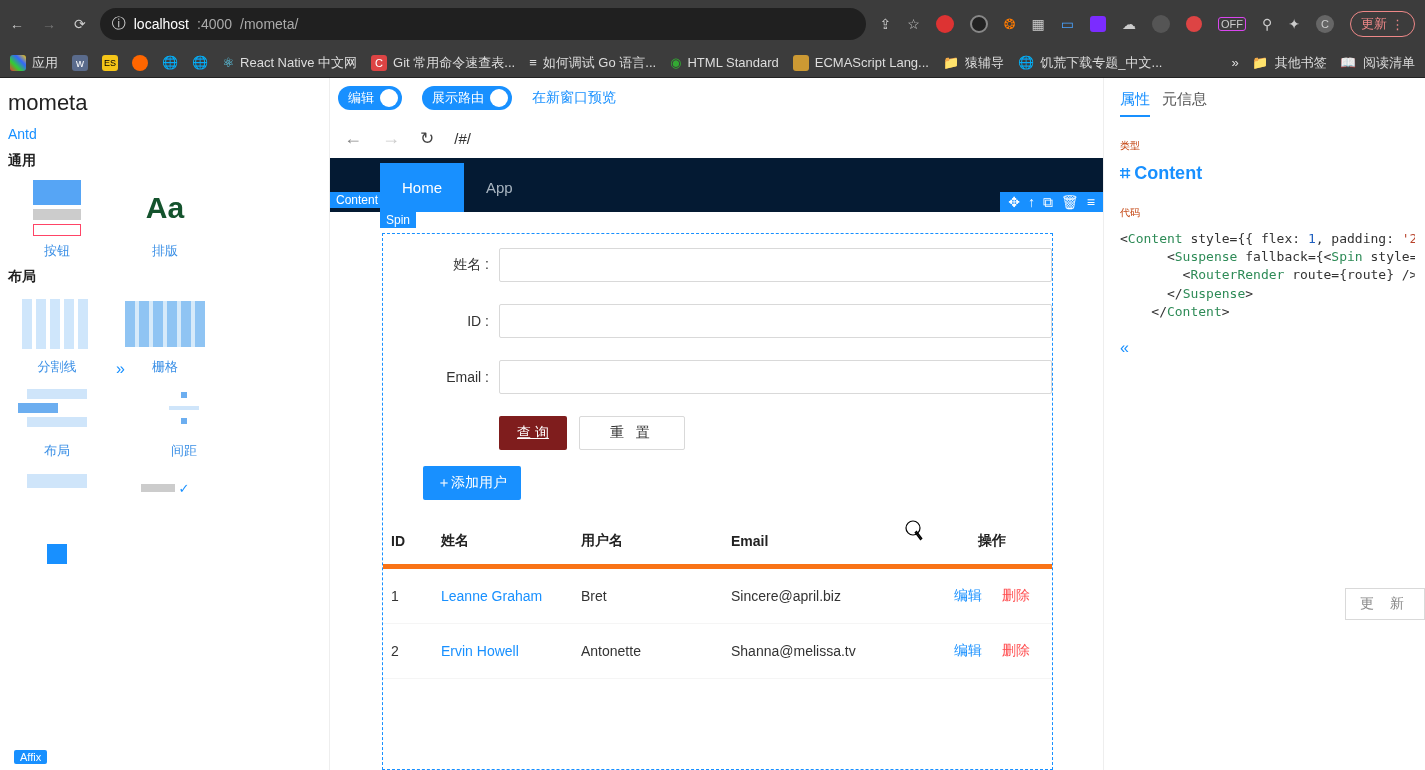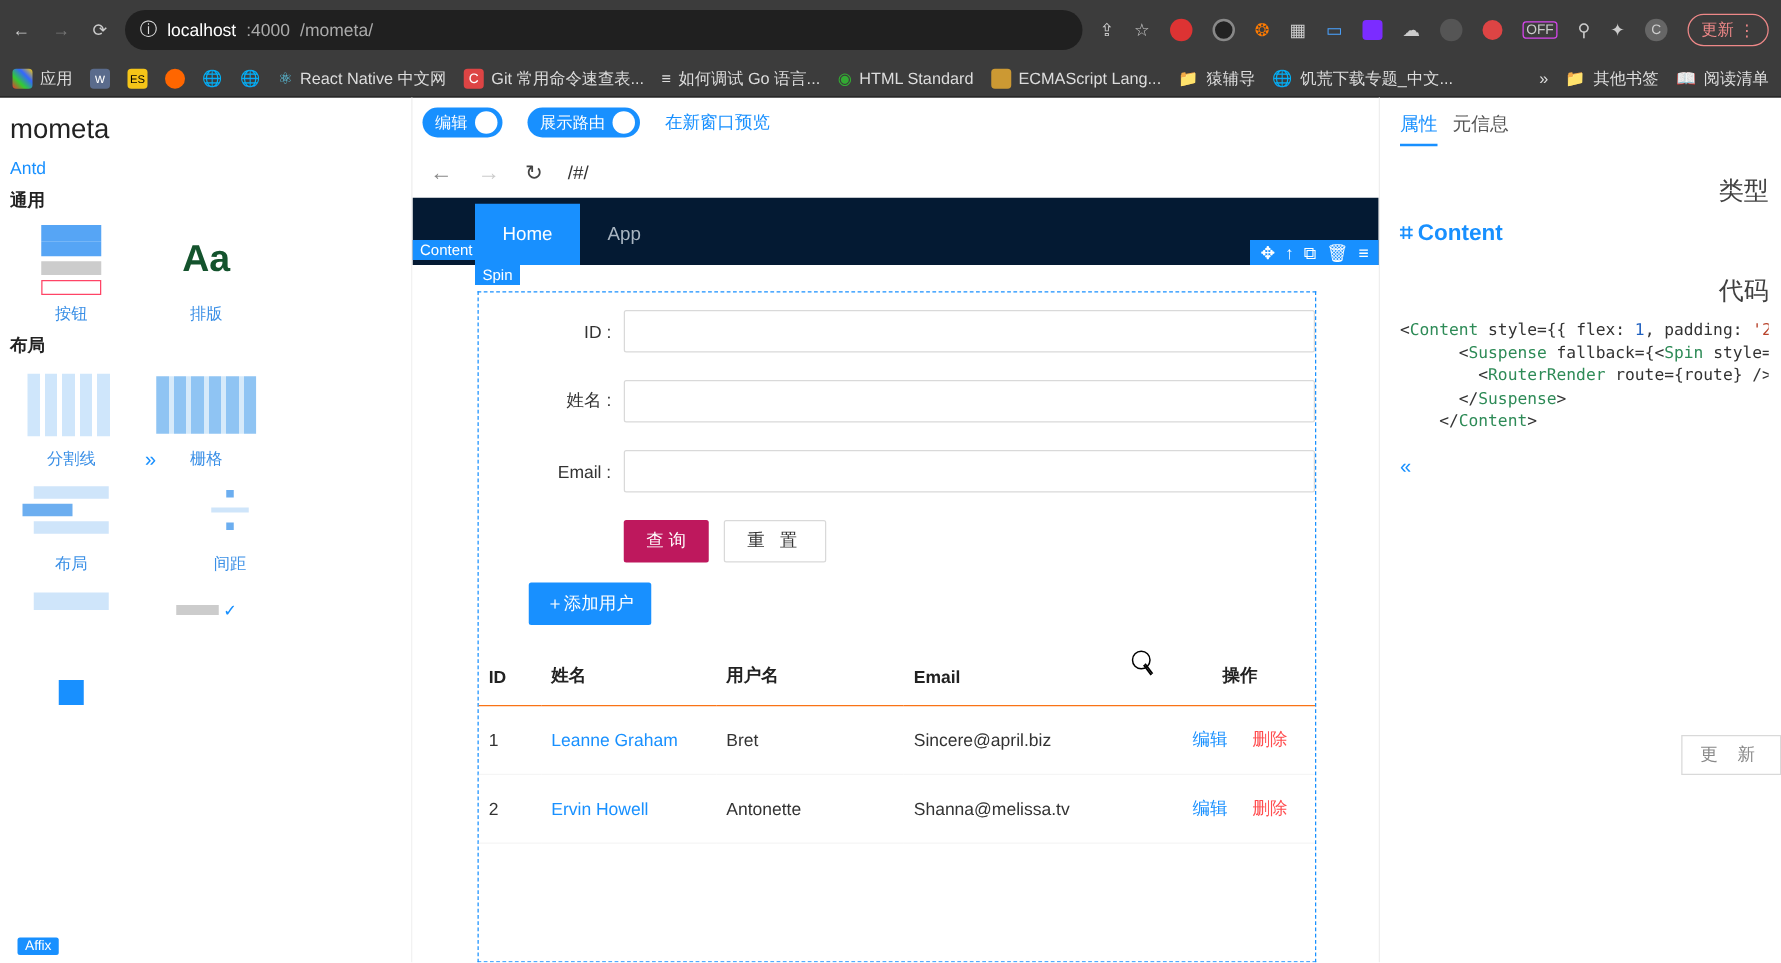--- a/index.html
+++ b/index.html
@@ -70,39 +70,39 @@
 
   .action-strip { position:absolute; right:0; top:34px; height:20px; background:#1890ff; display:flex; align-items:center; gap:8px; padding:0 8px; z-index:3; }
   .action-strip span { color:#fff; font-size:14px; line-height:1; }
 
   .dashed-area { position:absolute; left:52px; right:50px; top:75px; bottom:0; border:1px dashed #1890ff; }
   .form { padding:14px 0 0 0; }
   .form-row { display:flex; align-items:center; margin-bottom:22px; }
   .form-row label { width:116px; text-align:right; padding-right:10px; color:#333; }
   .form-row input { flex:1; height:34px; border:1px solid #d9d9d9; border-radius:2px; padding:0 10px; font-size:14px; }
   .form-btns { padding-left:116px; display:flex; gap:12px; }
-  .btn-primary { background:#be185d; color:#fff; border:none; height:34px; padding:0 18px; border-radius:2px; font-size:14px; cursor:pointer; }
-  .btn-default { background:#fff; color:#333; border:1px solid #d9d9d9; height:34px; padding:0 18px; border-radius:2px; font-size:14px; cursor:pointer; letter-spacing:4px; }
+  .btn-primary { background:#7f1d1d; color:#fff; border:none; height:34px; padding:0 18px; border-radius:2px; font-size:14px; cursor:pointer;text-decoration:underline; }
+  .btn-default { background:#fff; color:#333; border:1px solid #d9d9d9; height:34px; padding:0 30px; border-radius:2px; font-size:14px; cursor:pointer; letter-spacing:4px; }
 
   .add-user { margin:16px 0 0 0;padding-left:40px; }
   .add-user button { background:#1890ff; color:#fff; border:none; height:34px; padding:0 14px; border-radius:2px; font-size:14px; cursor:pointer; }
 
   table { width:100%; border-collapse:collapse; margin-top:18px; }
-  th { text-align:left; padding:14px 8px; color:#222; font-weight:600; border-bottom:1px solid #f97316; font-size:14px; }
+  th { text-align:left; padding:14px 8px; color:#222; font-weight:600; border-bottom:5px solid #f97316; font-size:14px; }
   td { padding:18px 8px; border-bottom:1px solid #f5f5f5; color:#333; font-size:14px; }
   td a.name { color:#1890ff; }
   td a.act-edit { color:#1890ff; margin-right:20px; }
   td a.act-del { color:#ff4d4f; }
 
   
   .right-panel { width:322px; border-left:1px solid #eee; padding:12px 10px 0 16px; position:relative; }
   .rp-tabs { display:flex; gap:12px; margin-bottom:22px; font-size:15px; }
   .rp-tabs .t { color:#555; padding-bottom:6px; }
   .rp-tabs .t.active { color:#1890ff; border-bottom:2px solid #1890ff; }
-  .rp-sec-h { color:#404040; margin:4px 0 10px; font-size:20px;text-align:right; }
+  .rp-sec-h { color:#c2410c; margin:4px 0 10px; font-size:10px; }
   .type-tag { color:#1890ff; font-weight:600; font-size:18px; display:flex; align-items:center; gap:4px; margin-bottom:22px; }
   .code { font-family:ui-monospace,Menlo,Consolas,monospace; font-size:13px; line-height:1.4; white-space:pre; color:#333; overflow:hidden; }
   .code .tag { color:#2e8b57; }
   .code .attr { color:#333; }
   .code .num { color:#1e5fbf; }
   .code .str { color:#b8432b; }
   .collapse-icn { color:#1890ff; font-size:16px; margin-top:18px; }
   .update-right { position:absolute; bottom:150px; right:0; border:1px solid #d9d9d9; padding:6px 14px; color:#888; background:#fff; letter-spacing:6px; }
 </style>
 </head>
@@ -298,25 +298,25 @@
 
       <div class="topnav">
         <div style="width:50px"></div>
         <div class="tab active">Home</div>
         <div class="tab">App</div>
       </div>
 
       <div class="dashed-area">
         <div class="form">
           <div class="form-row">
-              <label>ID :</label>
+              <label>姓名 :</label>
               <input style="">
             </div>
           <div class="form-row">
-              <label>姓名 :</label>
+              <label>ID :</label>
               <input style="">
             </div>
           <div class="form-row">
               <label>Email :</label>
               <input style="">
             </div>
           <div class="form-btns">
             <button class="btn-primary">查 询</button>
             <button class="btn-default">重 置</button>
           </div>

